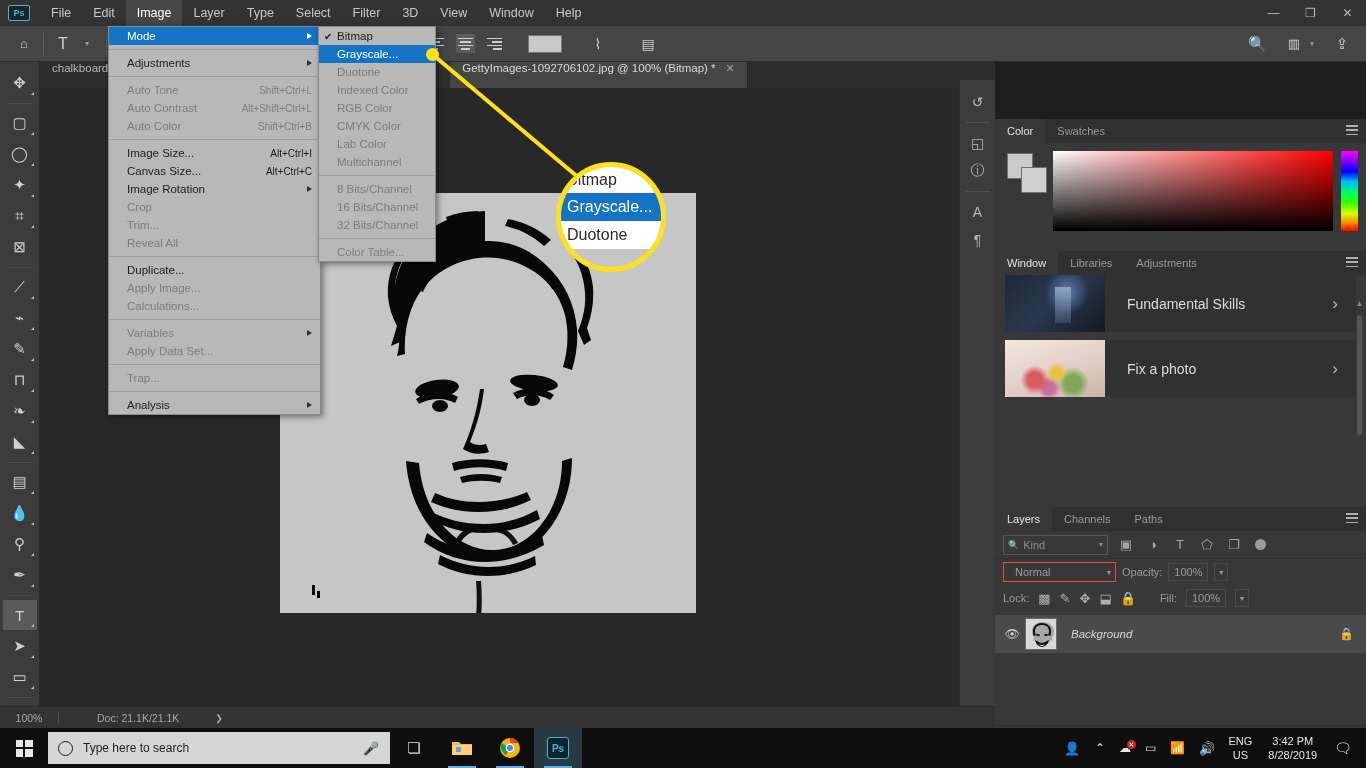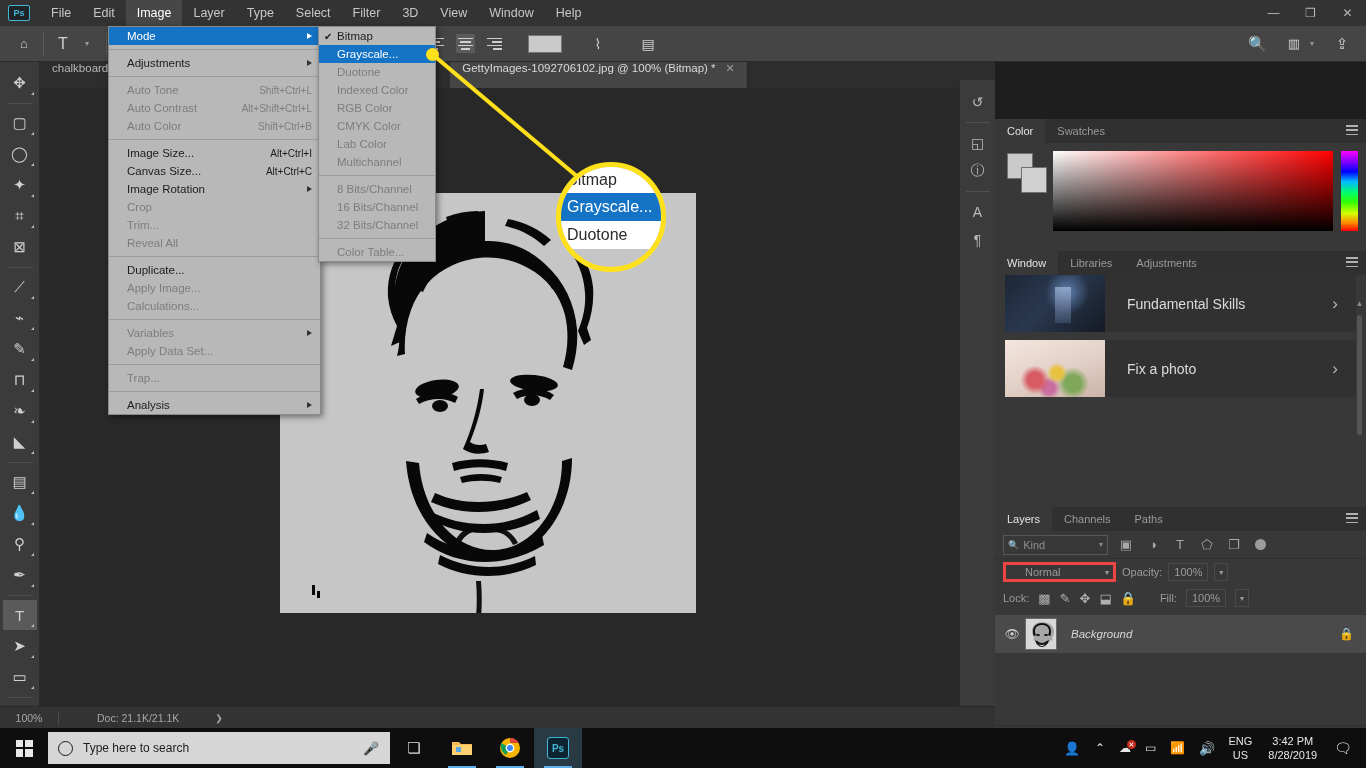--- a/index.html
+++ b/index.html
@@ -230,23 +230,23 @@
   .lp-kind .caret { position: absolute; right: 4px; font-size: 8px; }
   .lp-ficon { color: #a8a8a8; font-size: 13px; width: 18px; text-align: center; }
   .lp-toggle {
     width: 11px; height: 11px; border-radius: 50%; background: #9b9b9b;
     margin-left: 3px;
   }
   .lp-blend {
     display: flex; align-items: center; height: 26px; padding: 0 8px; gap: 6px;
   }
   .lp-blend-sel {
-    width: 113px; height: 20px; background: #383838; border: 3px solid #ef4444;
+    width: 113px; height: 20px; background: #383838; border: 1px solid #ef4444;
     color: #9b9b9b; font-size: 11px; display: flex; align-items: center;
-    padding: 0 19px; position: relative;
+    padding: 0 11px; position: relative;
   }
   .lp-blend-sel .caret { position: absolute; right: 4px; font-size: 8px; }
   .lp-lab { color: #9b9b9b; font-size: 11px; }
   .lp-num {
     width: 40px; height: 18px; border: 1px solid #4a4a4a; color: #9b9b9b;
     font-size: 11px; display: flex; align-items: center; justify-content: center;
   }
   .lp-caretbox {
     width: 14px; height: 18px; border: 1px solid #4a4a4a; color: #9b9b9b;
     font-size: 8px; display: flex; align-items: center; justify-content: center;

